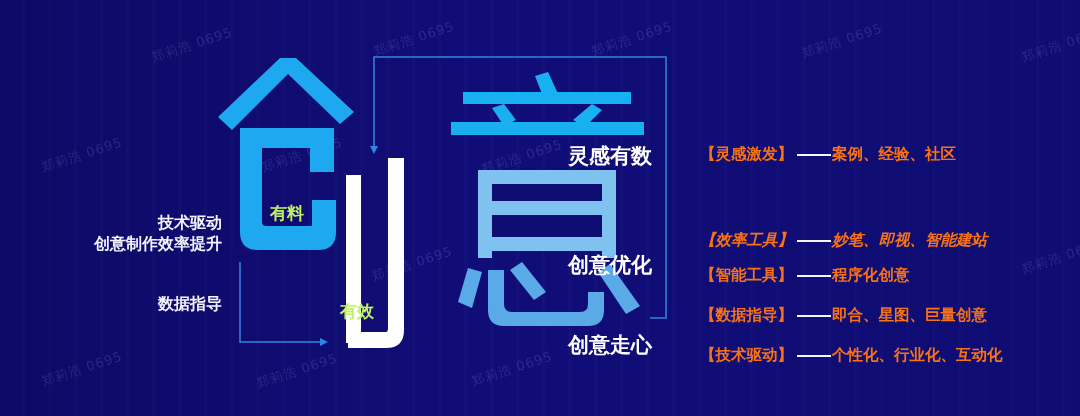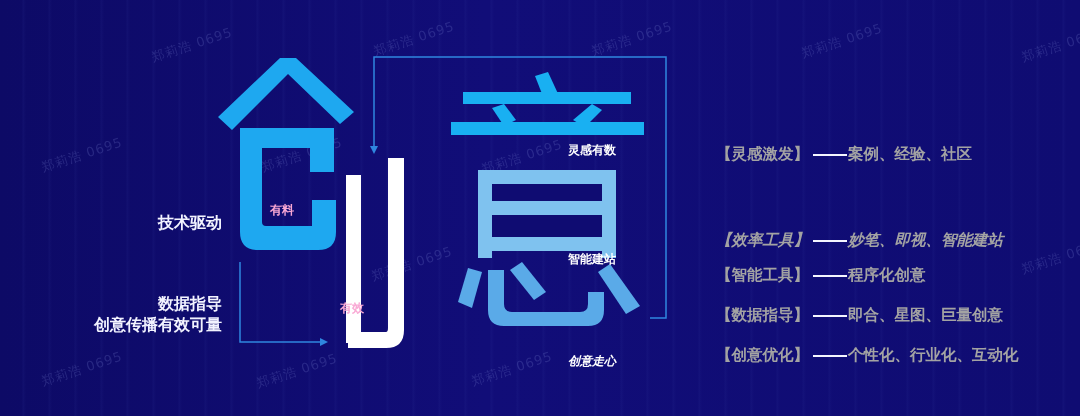--- a/index.html
+++ b/index.html
@@ -30,35 +30,35 @@
       right: calc(1080px - 222px);
       text-align: right;
       color: #f2f3ff;
       font-size: 16px;
       line-height: 21px;
       font-weight: bold;
     }
     
     .glyph-label {
       position: absolute;
-      color: #f9a8d4;
-      font-size: 12px;
+      color: #bef264;
+      font-size: 17px;
       font-weight: bold;
     }
     .mid-label {
       position: absolute;
       color: #ffffff;
-      font-size: 12px;
+      font-size: 21px;
       font-weight: bold;
     }
     
     .right-item {
       position: absolute;
-      left: 716px;
-      color: #a3a3a3;
+      left: 700px;
+      color: #f97316;
       font-size: 15.5px;
       font-weight: bold;
       white-space: nowrap;
     }
     .right-item .dash { display: inline-block; width: 34px; height: 2px; background: #f4f5ff; vertical-align: middle; margin: 0 1px 0 4px; }
 
     svg { position: absolute; left: 0; top: 0; }
   </style>
 </head>
 <body>
@@ -120,37 +120,37 @@
     <path d="M 488 270 H 504 V 304 Q 504 312 512 312 H 580 Q 588 312 588 304 V 292 H 604 V 310 Q 604 326 588 326 H 504 Q 488 326 488 310 Z" fill="#5aaae8"></path>
     <polygon points="598,272 610,264 640,306 626,314" fill="#5aaae8"></polygon>
   </g>
 </svg>
 
 <div class="glyph-label" style="left:270px;top:202px;">有料</div>
 <div class="glyph-label" style="left:340px;top:300px;">有效</div>
 
 <div class="left-cap" style="top:212px;">
   <div>技术驱动</div>
+  <div>创意制作效率提升</div>
 </div>
 <div class="left-cap" style="top:293px;">
   <div>数据指导</div>
-  <div>创意传播有效可量</div>
 </div>
 
 <div class="mid-label" style="left:568px;top:142px;">灵感有数</div>
-<div class="mid-label" style="left:568px;top:251px;">智能建站</div>
-<div class="mid-label" style="left:568px;top:353px;font-style:italic;">创意走心</div>
+<div class="mid-label" style="left:568px;top:251px;">创意优化</div>
+<div class="mid-label" style="left:568px;top:331px;">创意走心</div>
 
 <div class="right-item" style="top:144px;">
   <span>【灵感激发】</span><span class="dash"></span><span>案例、经验、社区</span>
 </div>
 <div class="right-item" style="top:230px;font-style:italic;">
   <span>【效率工具】</span><span class="dash"></span><span>妙笔、即视、智能建站</span>
 </div>
 <div class="right-item" style="top:265px;text-align:center;">
   <span>【智能工具】</span><span class="dash"></span><span>程序化创意</span>
 </div>
 <div class="right-item" style="top:305px;">
   <span>【数据指导】</span><span class="dash"></span><span>即合、星图、巨量创意</span>
 </div>
 <div class="right-item" style="top:345px;">
-  <span>【创意优化】</span><span class="dash"></span><span>个性化、行业化、互动化</span>
+  <span>【技术驱动】</span><span class="dash"></span><span>个性化、行业化、互动化</span>
 </div>
 
 </body></html>

